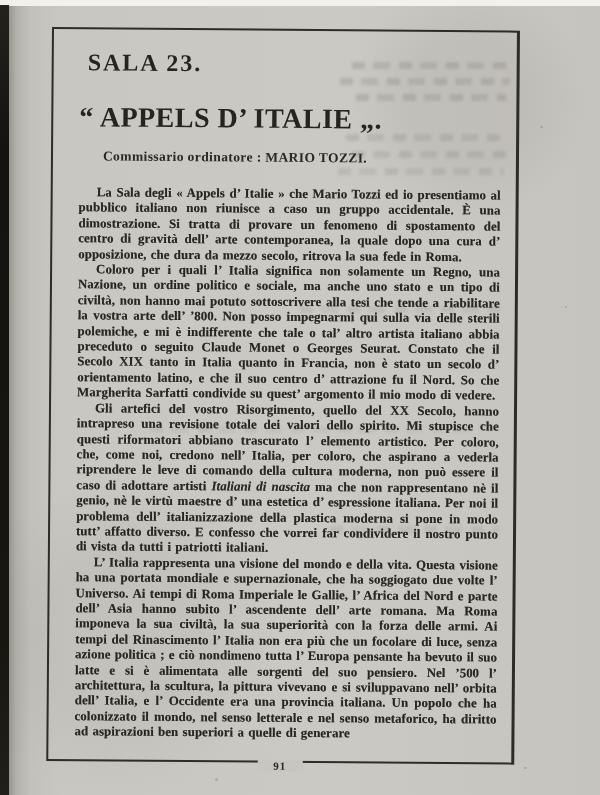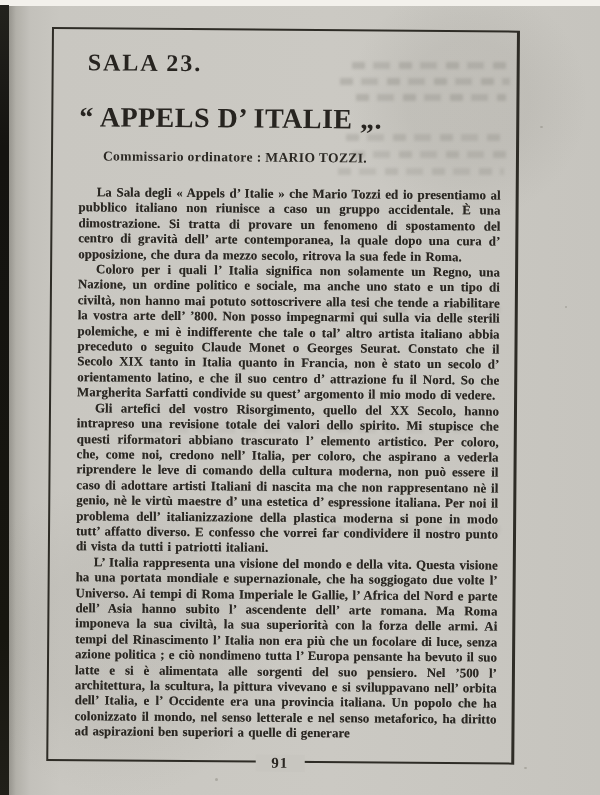--- a/index.html
+++ b/index.html
@@ -67,25 +67,25 @@
     font-size:13.5px;font-weight:700;letter-spacing:.4px;
     margin:15px 0 0 24px;color:#2b2823;
   }
   .body-text{
     margin-top:21px;
     font-size:12.9px;line-height:15.4px;font-weight:700;
     text-align:justify;color:#2a2722;word-spacing:1px;letter-spacing:.05px;
     text-shadow:0 0 .4px rgba(42,39,34,.55);
   }
   .body-text p{margin:0;text-indent:18px;}
-  .italic{}
+  .italic{font-style:italic;}
   .page-number{
     position:absolute;left:50%;bottom:-11px;transform:translateX(-50%);
     background:#c8c6c0;padding:0 16px;
-    font-size:15px;font-weight:700;color:#2a2722;letter-spacing:1px;
+    font-size:11px;font-weight:700;color:#2a2722;letter-spacing:1px;
   }
 </style>
 </head>
 <body>
 
 <div class="paper">
   <div class="ghost g1"></div>
   <div class="ghost g2"></div>
   <div class="ghost g3"></div>
   <div class="ghost g4"></div>

